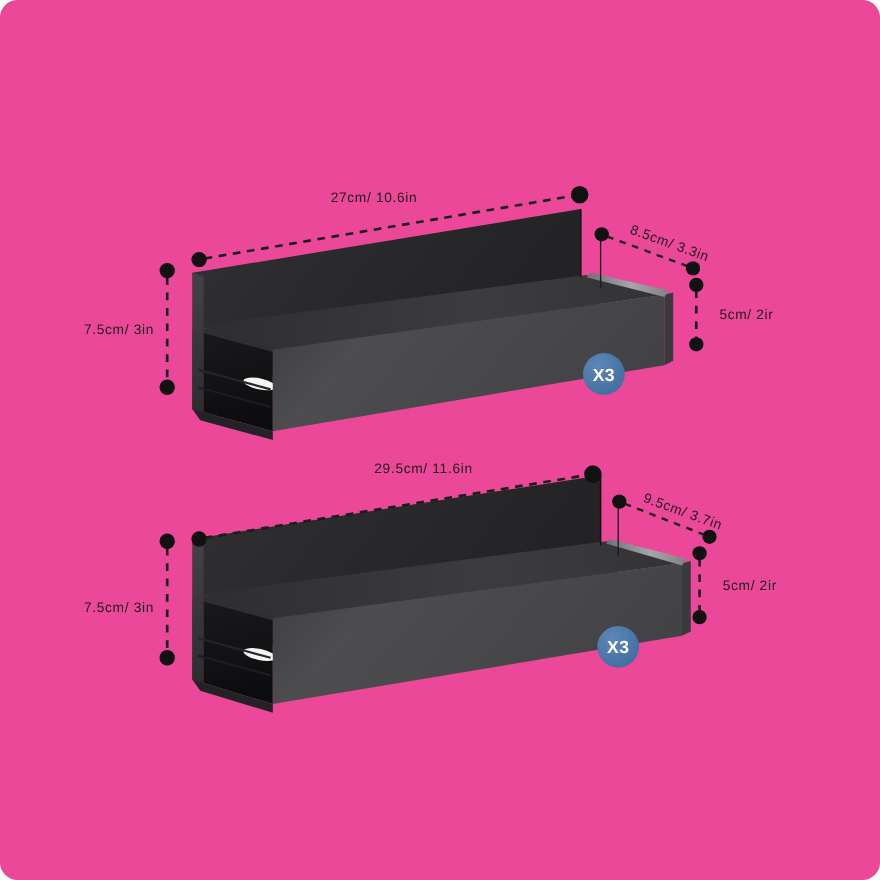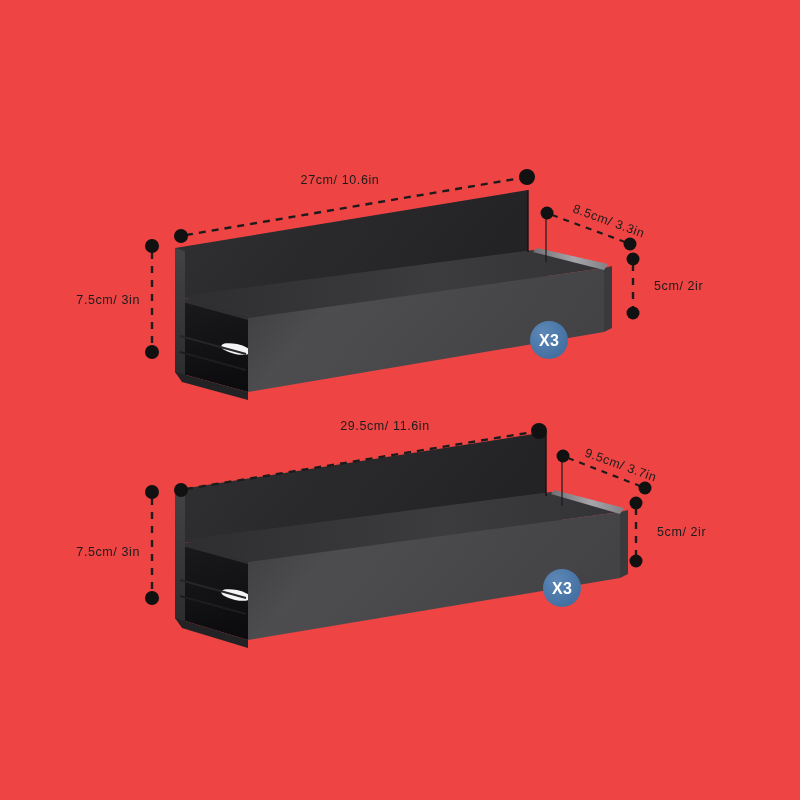--- a/index.html
+++ b/index.html
@@ -12,21 +12,22 @@
     width: 800px;
     height: 800px;
     font-family: "Liberation Sans", sans-serif;
     overflow: hidden;
     position: relative;
   }
   #stage {
     position: relative;
     width: 800px;
     height: 800px;
-    background: #ef4444;
+    background: #ec4899;
+    border-radius: 16px;
   }
   svg.diagram {
     position: absolute;
     top: 0;
     left: 0;
     width: 800px;
     height: 800px;
     display: block;
   }
   .dim-text {

